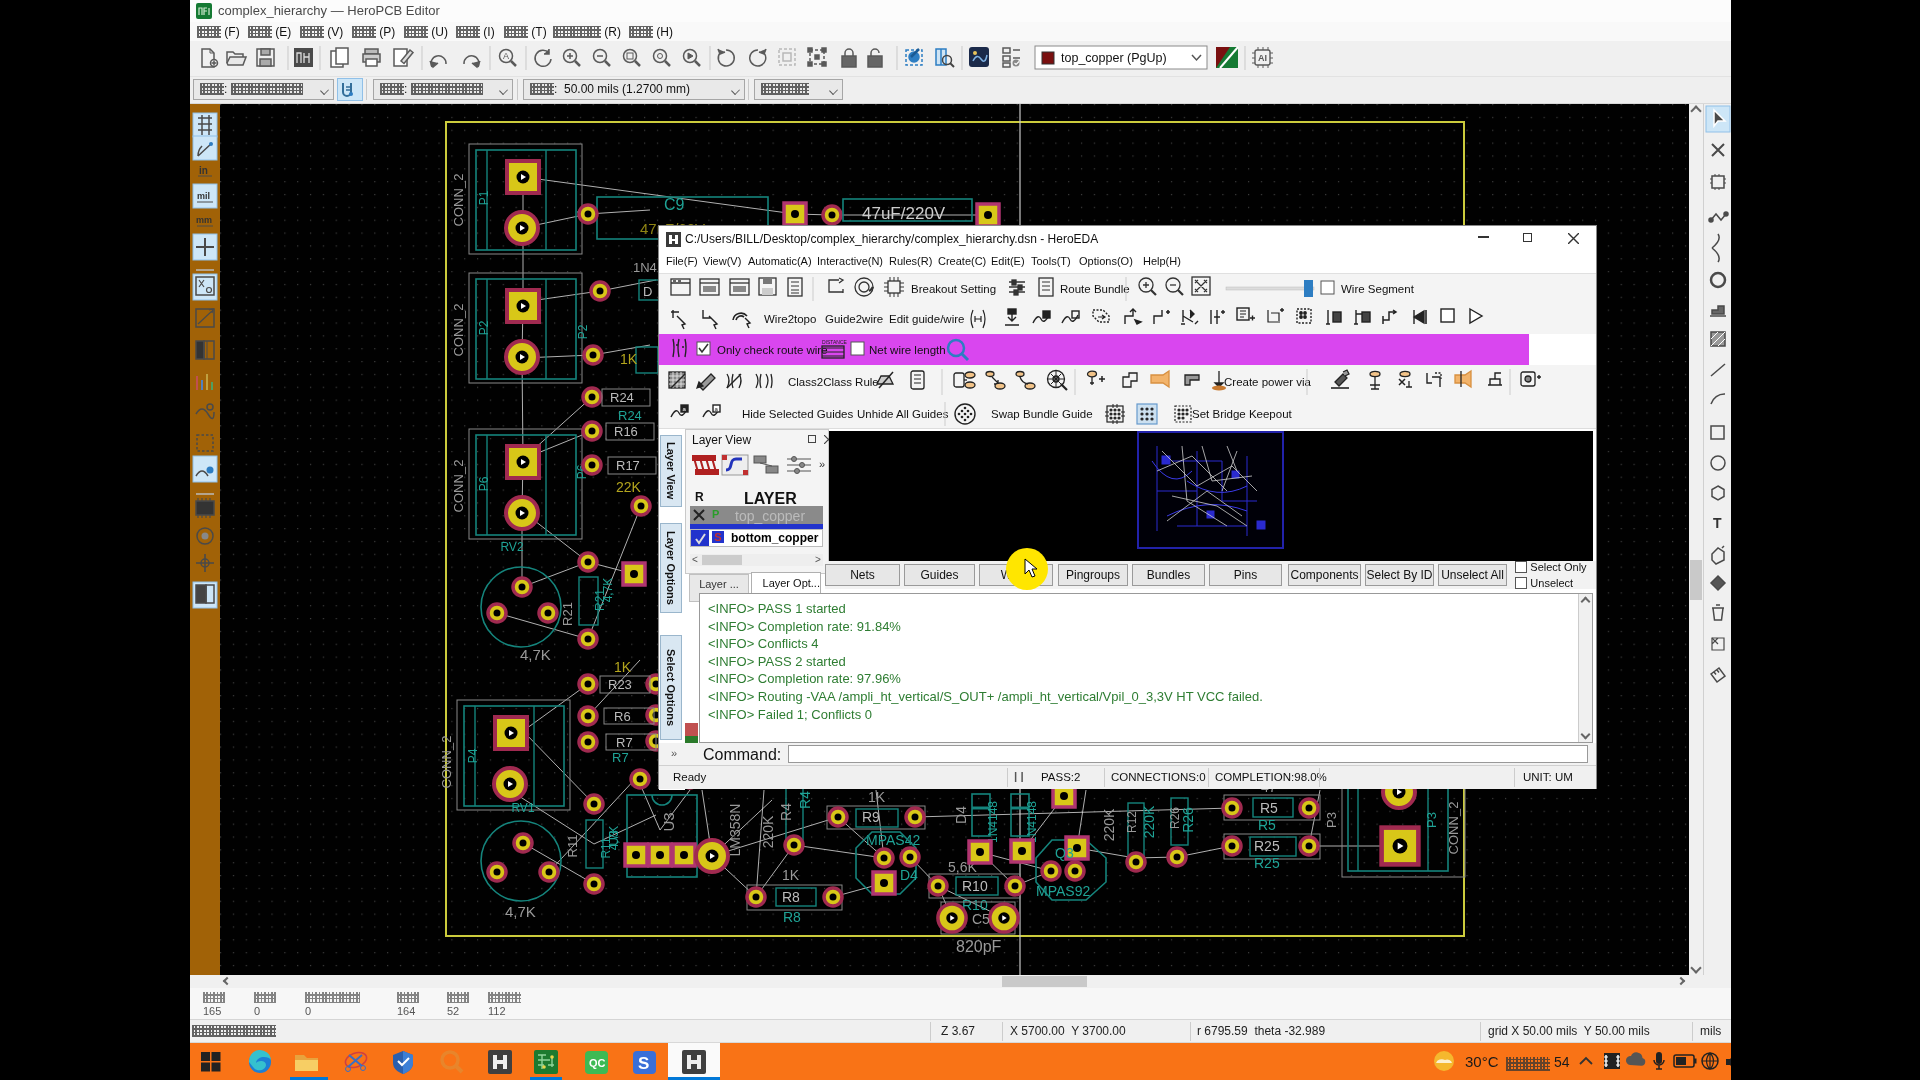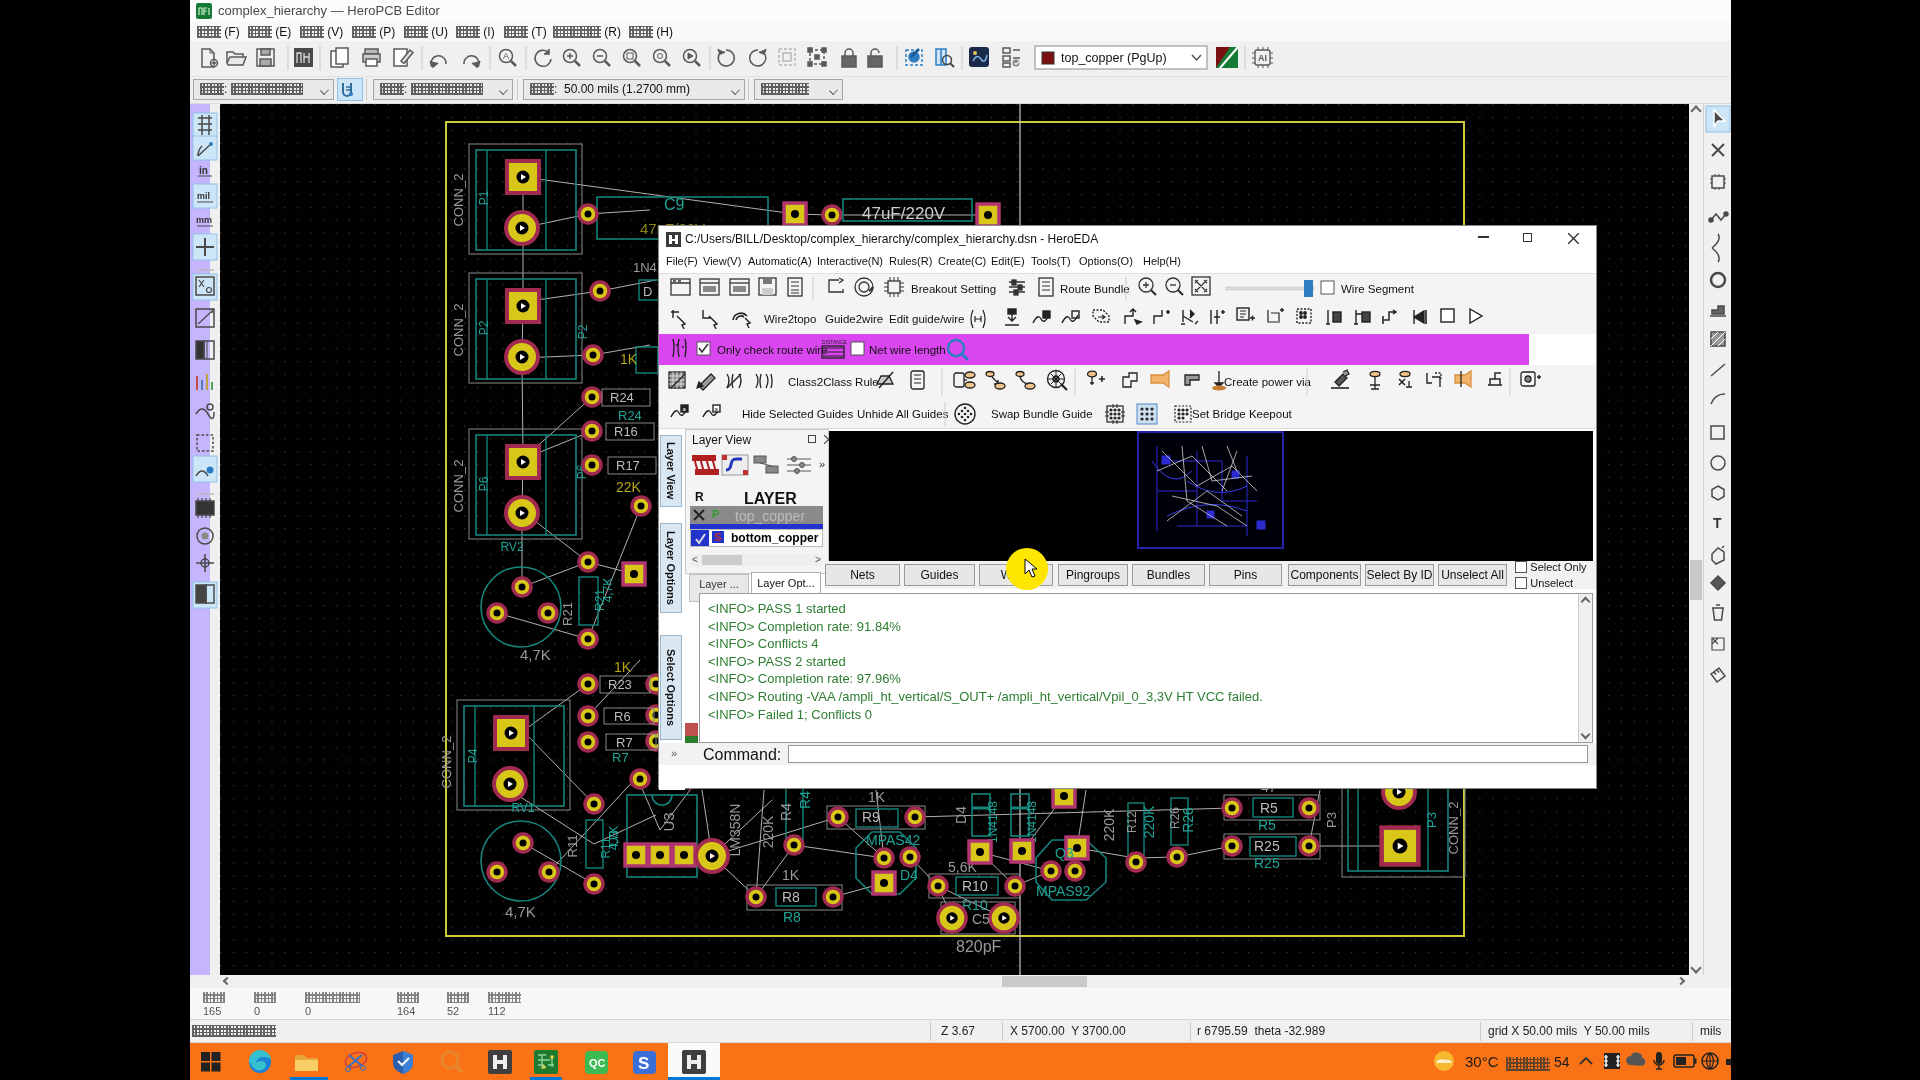--- a/index.html
+++ b/index.html
@@ -11,21 +11,21 @@
 .cjg{display:inline-block;vertical-align:-2px;height:11px;
  background:repeating-linear-gradient(90deg,#777 0 1.5px,rgba(0,0,0,0) 1.5px 3.4px),repeating-linear-gradient(0deg,#777 0 1.5px,rgba(0,0,0,0) 1.5px 3.6px);opacity:.9}
 #screen{position:absolute;left:190px;top:0;width:1541px;height:1080px;background:#f0f0f0}
 
 #titlebar{position:absolute;left:0;top:0;width:1541px;height:22px;background:#fcfcfc;color:#4a4a4a;font-size:13px}
 #menubar{position:absolute;left:0;top:22px;width:1541px;height:19px;background:#f9f9f9;font-size:12px;color:#111}
 #toolbar1{position:absolute;left:0;top:41px;width:1541px;height:36px;background:#f0f0f0;border-bottom:1px solid #e2e2e2}
 #toolbar2{position:absolute;left:0;top:77px;width:1541px;height:27px;background:#efefef;border-bottom:1px solid #d8d8d8}
 .combo{position:absolute;top:2px;height:21px;background:#e9e9e9;border:1px solid #a6a6a6;font-size:12px;color:#111;line-height:19px;padding-left:6px}
 .combo .arr{position:absolute;right:5px;top:7px;width:7px;height:7px;border-left:1.5px solid #555;border-bottom:1.5px solid #555;transform:rotate(-45deg) scale(1,.8);transform-origin:center}
-#lsidebar{position:absolute;left:0;top:104px;width:20px;height:871px;background:#c4b5fd}
+#lsidebar{position:absolute;left:0;top:104px;width:30px;height:871px;background:#a16207}
 #rsidebar{position:absolute;left:1513px;top:104px;width:28px;height:871px;background:#f0f0f0;border-left:1px solid #d0d0d0}
 #vscroll{position:absolute;left:1499px;top:104px;width:14px;height:871px;background:#f0f0f0}
 #hscroll{position:absolute;left:30px;top:975px;width:1469px;height:13px;background:#f0f0f0}
 #statsrow{position:absolute;left:0;top:988px;width:1541px;height:31px;background:#f7f7f7;font-size:11px;color:#555}
 #msgrow{position:absolute;left:0;top:1019px;width:1541px;height:23px;background:#f0f0f0;border-top:1px solid #d5d5d5;font-size:12px;color:#222}
 #taskbar{position:absolute;left:0;top:1042px;width:1541px;height:38px;background:#f97316;border-top:1px solid #d8d8d8}
 
 .vsep{position:absolute;top:4px;width:1px;height:28px;background:#c9c9c9}
 
 #dlg{position:absolute;left:658px;top:225px;width:939px;height:564px;background:#fff;border:1px solid #888;font-size:12px;color:#111}
@@ -1222,21 +1222,21 @@
   </div>
 
   <div class="abs" style="left:4px;top:124px;width:133px;height:12px;background:#eee">
    <span class="abs" style="left:2px;top:0px;color:#555;font-size:10px">&lt;</span>
    <div class="abs" style="left:12px;top:1px;width:40px;height:10px;background:#ccc"></div>
    <span class="abs" style="left:125px;top:0px;color:#555;font-size:10px">&gt;</span>
   </div>
  </div>
 
  <div class="abs" style="left:30px;top:348px;width:60px;height:28px;background:#e8e8e8;border:1px solid #c0c0c0;font-size:11px;text-align:center;line-height:18px;color:#333">Layer ...</div>
- <div class="abs" style="left:92px;top:346px;width:70px;height:22px;background:#fff;border:1px solid #b0b0b0;border-bottom:none;font-size:11px;text-align:center;line-height:20px">Layer Opt...</div>
+ <div class="abs" style="left:92px;top:346px;width:70px;height:22px;background:#fff;border:1px solid #b0b0b0;border-bottom:none;font-size:11px;text-align:right;line-height:20px">Layer Opt...</div>
 
  <div class="abs" style="left:170px;top:205px;width:764px;height:130px;background:#000">
   <svg class="abs" style="left:308px;top:0" width="147" height="118">
    <rect x="1" y="1" width="145" height="116" fill="#000008" stroke="#2222aa" stroke-width="2"></rect>
    <g stroke="#2a2ad0" stroke-width="1" fill="none">
     <path d="M20 15 v85 M20 60 h40 M60 20 v75 M35 30 h50 M85 30 v40 M85 70 h35 M110 25 v80 M40 95 h70"></path>
     <rect x="25" y="25" width="8" height="8" fill="#2a2ad0"></rect>
           <rect x="95" y="40" width="7" height="7" fill="#2a2ad0"></rect>
           <rect x="70" y="80" width="7" height="7" fill="#2a2ad0"></rect>
           <rect x="120" y="90" width="8" height="8" fill="#2a2ad0"></rect>
@@ -1279,18 +1279,31 @@
  </div>
  <div class="abs" style="left:26px;top:497px;width:13px;height:13px;background:#c05050"></div>
  <div class="abs" style="left:26px;top:510px;width:13px;height:14px;background:#2a7a2a"></div>
 
  <div class="abs" style="left:0;top:517px;width:937px;height:22px;background:#f2f2f2">
   <span class="abs" style="left:12px;top:4px;color:#555;font-size:11px">»</span>
   <span class="abs" style="left:44px;top:3px;font-size:16px">Command:</span>
   <div class="abs" style="left:129px;top:2px;width:800px;height:18px;background:#fff;border:1px solid #999"></div>
  </div>
 
+ <div class="abs" style="left:0;top:539px;width:937px;height:24px;background:#f0f0f0;border-top:1px solid #d0d0d0;font-size:11.5px">
+  <span class="abs" style="left:14px;top:5px">Ready</span>
+  <span class="abs" style="left:355px;top:4px;color:#555;font-weight:bold">| |</span>
+  <span class="abs" style="left:382px;top:5px">PASS:2</span>
+  <span class="abs" style="left:452px;top:5px">CONNECTIONS:0</span>
+  <span class="abs" style="left:556px;top:5px">COMPLETION:98.0%</span>
+  <span class="abs" style="left:864px;top:5px">UNIT: UM</span>
+  <i class="abs" style="left:348px;top:2px;width:1px;height:19px;background:#ccc"></i>
+  <i class="abs" style="left:445px;top:2px;width:1px;height:19px;background:#ccc"></i>
+  <i class="abs" style="left:549px;top:2px;width:1px;height:19px;background:#ccc"></i>
+  <i class="abs" style="left:660px;top:2px;width:1px;height:19px;background:#ccc"></i>
+  <i class="abs" style="left:855px;top:2px;width:1px;height:19px;background:#ccc"></i>
+ </div>
 
  <div class="abs" style="left:347px;top:322px;width:42px;height:42px;border-radius:50%;background:#ffe600;z-index:5"></div>
  <svg class="abs" style="left:365px;top:332px;z-index:6" width="16" height="22">
       <path d="M1 1 L1 16 L5 12 L8 19 L11 18 L8 11 L13 11 z" fill="#fff" stroke="#000" stroke-width="1"></path>
     </svg>
 </div>
 
 </body></html>

